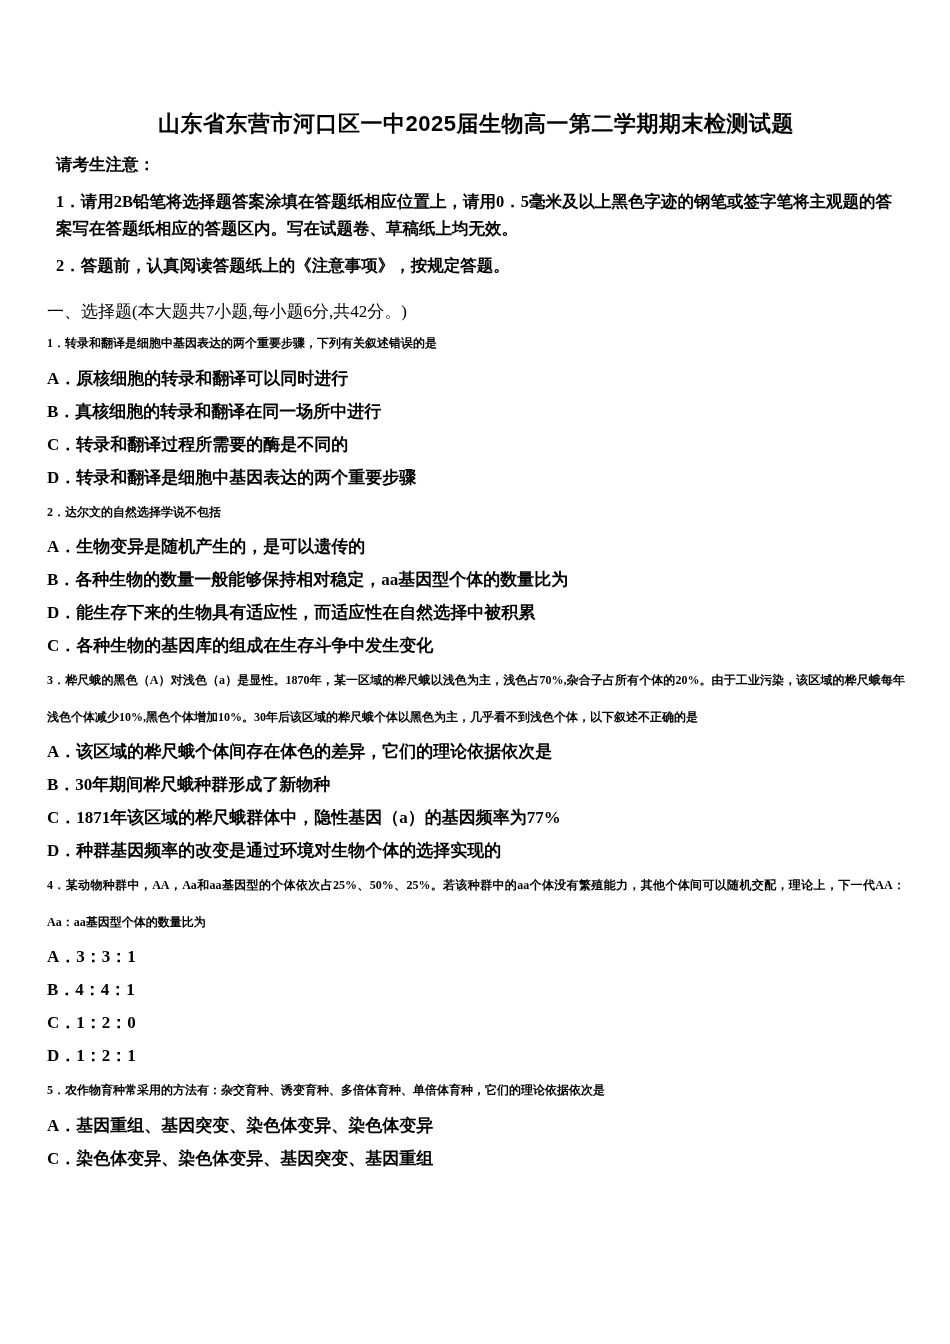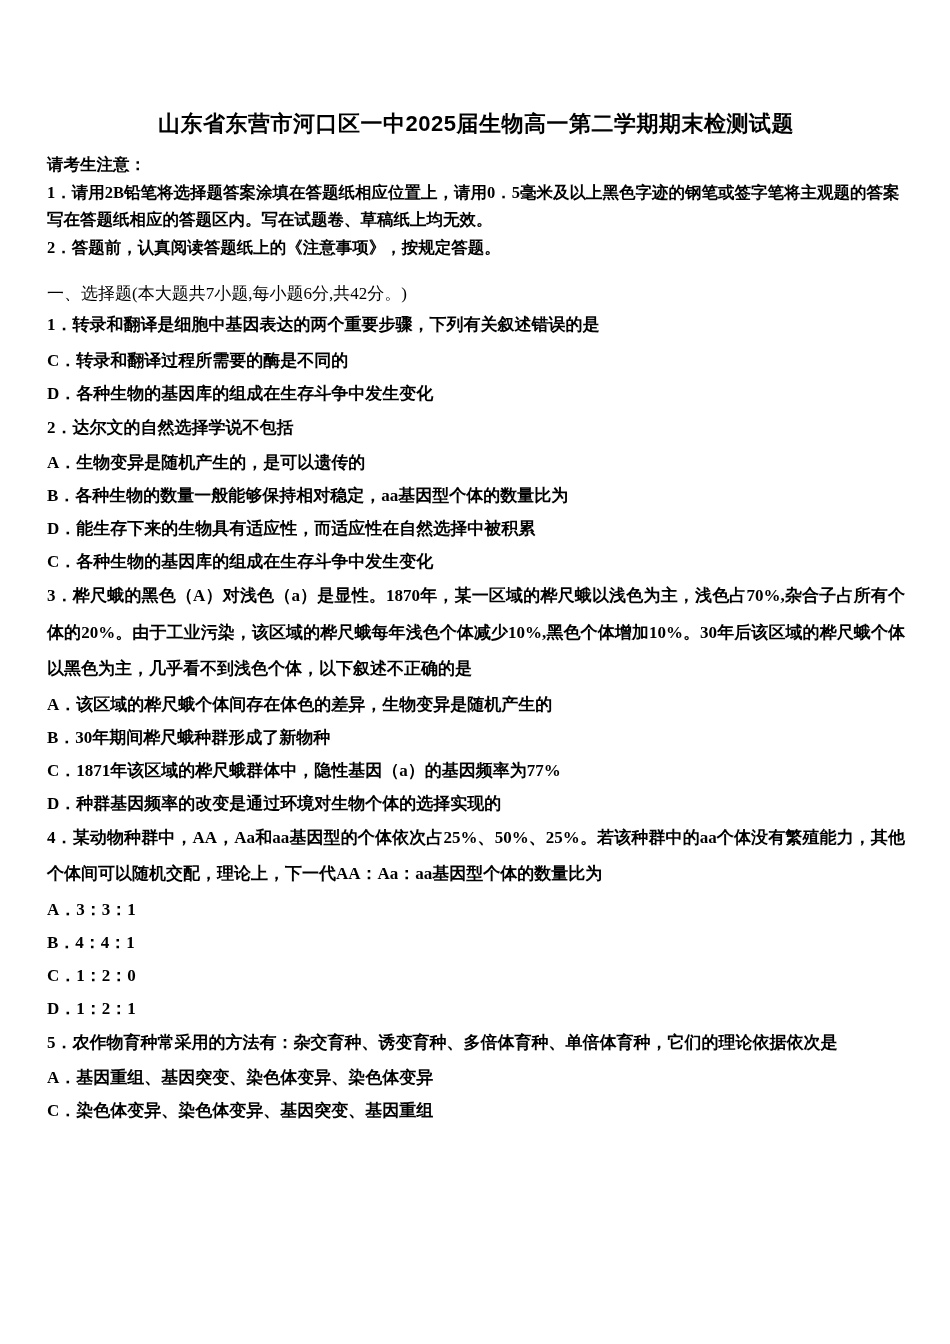--- a/index.html
+++ b/index.html
@@ -28,37 +28,37 @@
     text-align: center;
     letter-spacing: 0.5px;
   }
   .notice {
     margin-top: 13px;
     font-size: 16.5px;
     line-height: 27.5px;
     font-weight: 600;
   }
   .notice p {
-    margin: 0;
+    margin: 9px;
   }
   .notice .notice-heading {
     font-weight: 700;
   }
   .section-header {
     margin: 20px 0 0 0;
     font-size: 17px;
     line-height: 26px;
     font-weight: 400;
   }
   .question {
     margin: 0;
   }
   .stem {
     margin: 0;
-    font-size: 17px;
+    font-size: 12px;
     line-height: 36.5px;
     font-weight: 600;
     text-align: justify;
   }
   .option {
     margin: 0;
     font-size: 17px;
     line-height: 33px;
     font-weight: 600;
   }
@@ -73,35 +73,37 @@
   <div class="notice">
     <p class="notice-heading">请考生注意：</p>
     <p>1．请用2B铅笔将选择题答案涂填在答题纸相应位置上，请用0．5毫米及以上黑色字迹的钢笔或签字笔将主观题的答案写在答题纸相应的答题区内。写在试题卷、草稿纸上均无效。</p>
     <p>2．答题前，认真阅读答题纸上的《注意事项》，按规定答题。</p>
   </div>
 
   <p class="section-header">一、选择题(本大题共7小题,每小题6分,共42分。)</p>
 
   <div class="question">
     <p class="stem">1．转录和翻译是细胞中基因表达的两个重要步骤，下列有关叙述错误的是</p>
+    <p class="option">A．原核细胞的转录和翻译可以同时进行</p>
+    <p class="option">B．真核细胞的转录和翻译在同一场所中进行</p>
     <p class="option">C．转录和翻译过程所需要的酶是不同的</p>
-    <p class="option">D．各种生物的基因库的组成在生存斗争中发生变化</p>
+    <p class="option">D．转录和翻译是细胞中基因表达的两个重要步骤</p>
   </div>
 
   <div class="question">
     <p class="stem">2．达尔文的自然选择学说不包括</p>
     <p class="option">A．生物变异是随机产生的，是可以遗传的</p>
     <p class="option">B．各种生物的数量一般能够保持相对稳定，aa基因型个体的数量比为</p>
     <p class="option">D．能生存下来的生物具有适应性，而适应性在自然选择中被积累</p>
     <p class="option">C．各种生物的基因库的组成在生存斗争中发生变化</p>
   </div>
 
   <div class="question">
     <p class="stem">3．桦尺蛾的黑色（A）对浅色（a）是显性。1870年，某一区域的桦尺蛾以浅色为主，浅色占70%,杂合子占所有个体的20%。由于工业污染，该区域的桦尺蛾每年浅色个体减少10%,黑色个体增加10%。30年后该区域的桦尺蛾个体以黑色为主，几乎看不到浅色个体，以下叙述不正确的是</p>
-    <p class="option">A．该区域的桦尺蛾个体间存在体色的差异，生物变异是随机产生的</p>
+    <p class="option">A．该区域的桦尺蛾个体间存在体色的差异，它们的理论依据依次是</p>
     <p class="option">B．30年期间桦尺蛾种群形成了新物种</p>
     <p class="option">C．1871年该区域的桦尺蛾群体中，隐性基因（a）的基因频率为77%</p>
     <p class="option">D．种群基因频率的改变是通过环境对生物个体的选择实现的</p>
   </div>
 
   <div class="question">
     <p class="stem">4．某动物种群中，AA，Aa和aa基因型的个体依次占25%、50%、25%。若该种群中的aa个体没有繁殖能力，其他个体间可以随机交配，理论上，下一代AA：Aa：aa基因型个体的数量比为</p>
     <p class="option">A．3：3：1</p>
     <p class="option">B．4：4：1</p>
     <p class="option">C．1：2：0</p>

